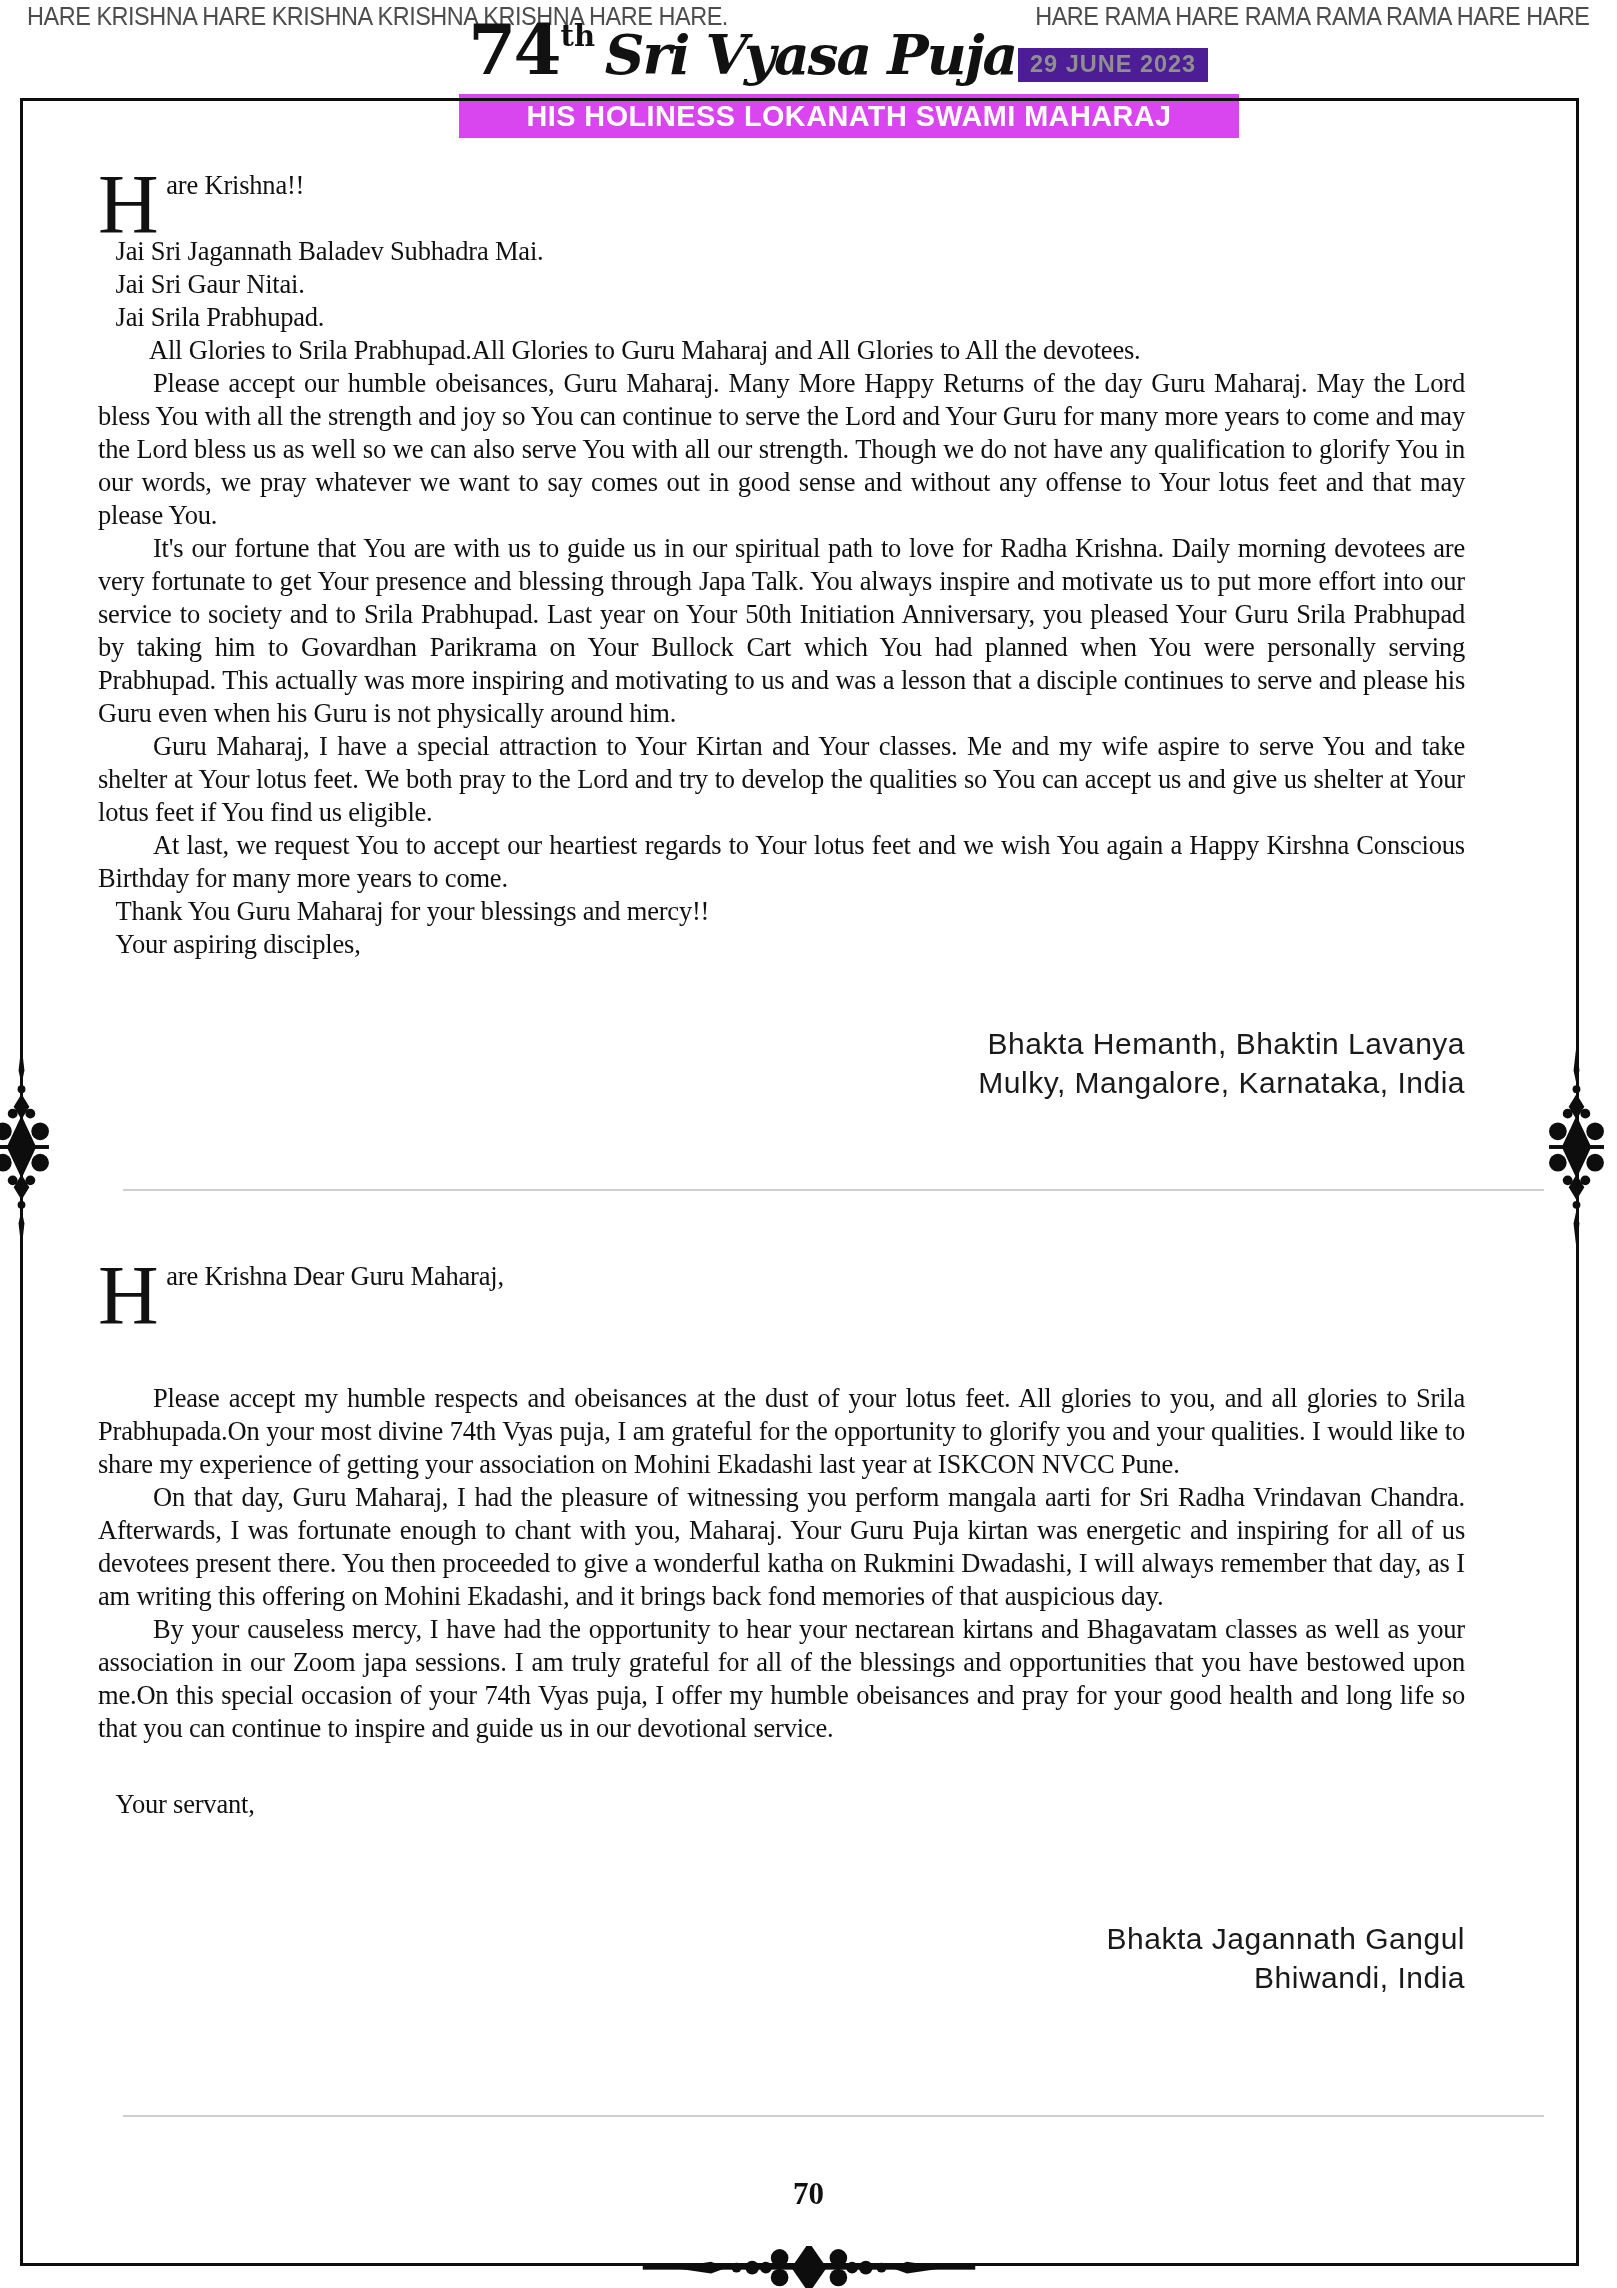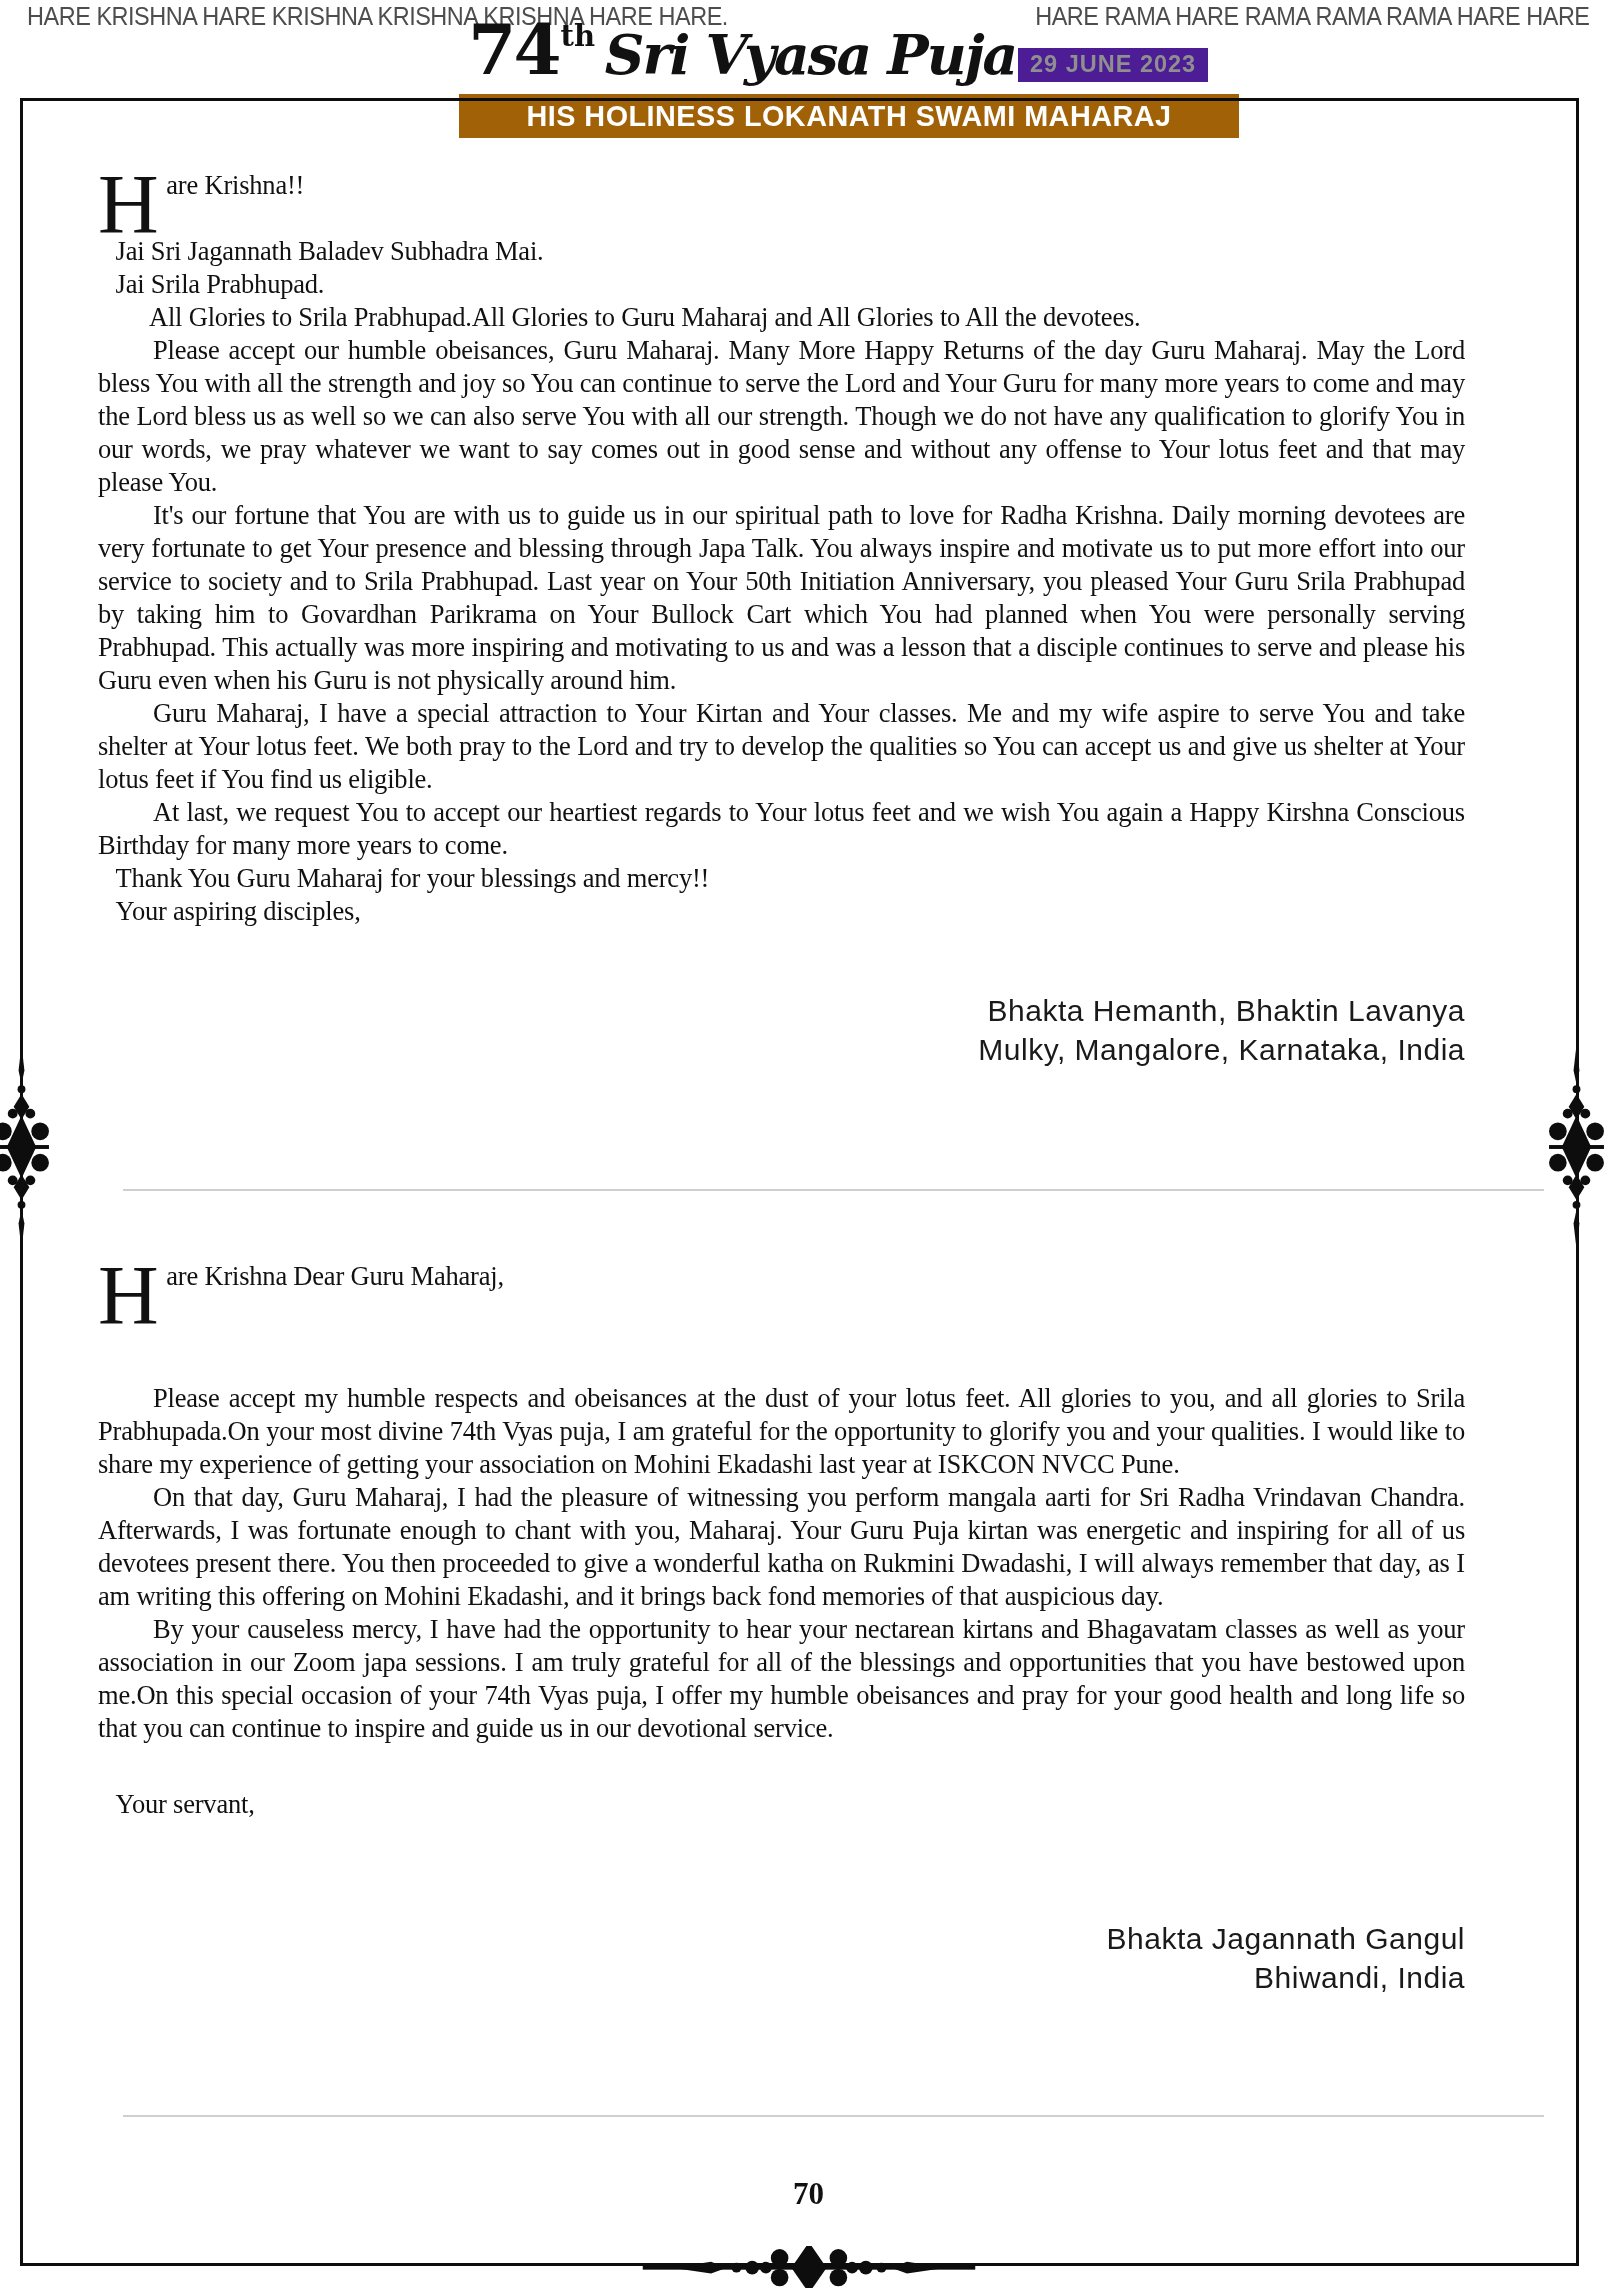--- a/index.html
+++ b/index.html
@@ -20,21 +20,21 @@
          letter-spacing:-2.9px;}
   .t-sup{font-family:"DejaVu Serif",serif;font-weight:bold;font-size:29px;line-height:29px;
          position:relative;top:-33px;margin-left:2px;}
   .t-rest{font-family:"DejaVu Serif",serif;font-weight:bold;font-style:italic;font-size:55px;
           line-height:59px;letter-spacing:-2px;margin-left:9.8px;}
   .date-badge{background:#4c1d95;color:#8f8f8f;font-family:"Liberation Sans",sans-serif;
               font-weight:bold;font-size:23.5px;letter-spacing:1px;padding:2.9px 11.8px 3.9px 11.8px;
               margin-left:2px;margin-bottom:2px;}
 
   
-  .banner{position:absolute;top:94px;left:459px;width:780px;height:44px;background:#a16207;
+  .banner{position:absolute;top:94px;left:459px;width:780px;height:44px;background:#d946ef;
           display:flex;align-items:center;justify-content:center;}
   .banner span{color:#fff;font-family:"Liberation Sans",sans-serif;font-weight:bold;
                font-size:30px;letter-spacing:0.5px;transform:scaleX(0.96);white-space:nowrap;}
 
   
   .frame{position:absolute;left:19.6px;top:98px;width:1559px;height:2168px;
          border:3.9px solid #0d0d0d;box-sizing:border-box;}
 
   
   .letter{position:absolute;left:98px;width:1367px;font-size:26.5px;line-height:33px;
@@ -125,20 +125,21 @@
     <path d="M30 132 l8 13 l-8 13 l-8 -13 Z"></path>
     <circle cx="30" cy="163" r="4"></circle>
     <path d="M30 168 L33 182 L30 208 L27 182 Z"></path>
   </svg>
 
   <div class="letter letter1">
     <span class="drop-cap">H</span>
     <div class="open-line">are Krishna!!</div>
     <div class="gap-line"></div>
     <div class="salutation">Jai Sri Jagannath Baladev Subhadra Mai.</div>
+    <div class="salutation">Jai Sri Gaur Nitai.</div>
     <div class="salutation">Jai Srila Prabhupad.</div>
     <div class="salutation indented">All Glories to Srila Prabhupad.All Glories to Guru Maharaj and All Glories to All the devotees.</div>
     <p class="body-par">Please accept our humble obeisances, Guru Maharaj. Many More Happy Returns of the day Guru Maharaj. May the Lord bless You with all the strength and joy so You can continue to serve the Lord and Your Guru for many more years to come and may the Lord bless us as well so we can also serve You with all our strength. Though we do not have any qualification to glorify You in our words, we pray whatever we want to say comes out in good sense and without any offense to Your lotus feet and that may please You.</p>
     <p class="body-par">It's our fortune that You are with us to guide us in our spiritual path to love for Radha Krishna. Daily morning devotees are very fortunate to get Your presence and blessing through Japa Talk. You always inspire and motivate us to put more effort into our service to society and to Srila Prabhupad. Last year on Your 50th Initiation Anniversary, you pleased Your Guru Srila Prabhupad by taking him to Govardhan Parikrama on Your Bullock Cart which You had planned when You were personally serving Prabhupad. This actually was more inspiring and motivating to us and was a lesson that a disciple continues to serve and please his Guru even when his Guru is not physically around him.</p>
     <p class="body-par">Guru Maharaj, I have a special attraction to Your Kirtan and Your classes. Me and my wife aspire to serve You and take shelter at Your lotus feet. We both pray to the Lord and try to develop the qualities so You can accept us and give us shelter at Your lotus feet if You find us eligible.</p>
     <p class="body-par">At last, we request You to accept our heartiest regards to Your lotus feet and we wish You again a Happy Kirshna Conscious Birthday for many more years to come.</p>
     <div class="closing-line">Thank You Guru Maharaj for your blessings and mercy!!</div>
     <div class="closing-line">Your aspiring disciples,</div>
     <div class="signature">
       <div>Bhakta Hemanth, Bhaktin Lavanya</div>

